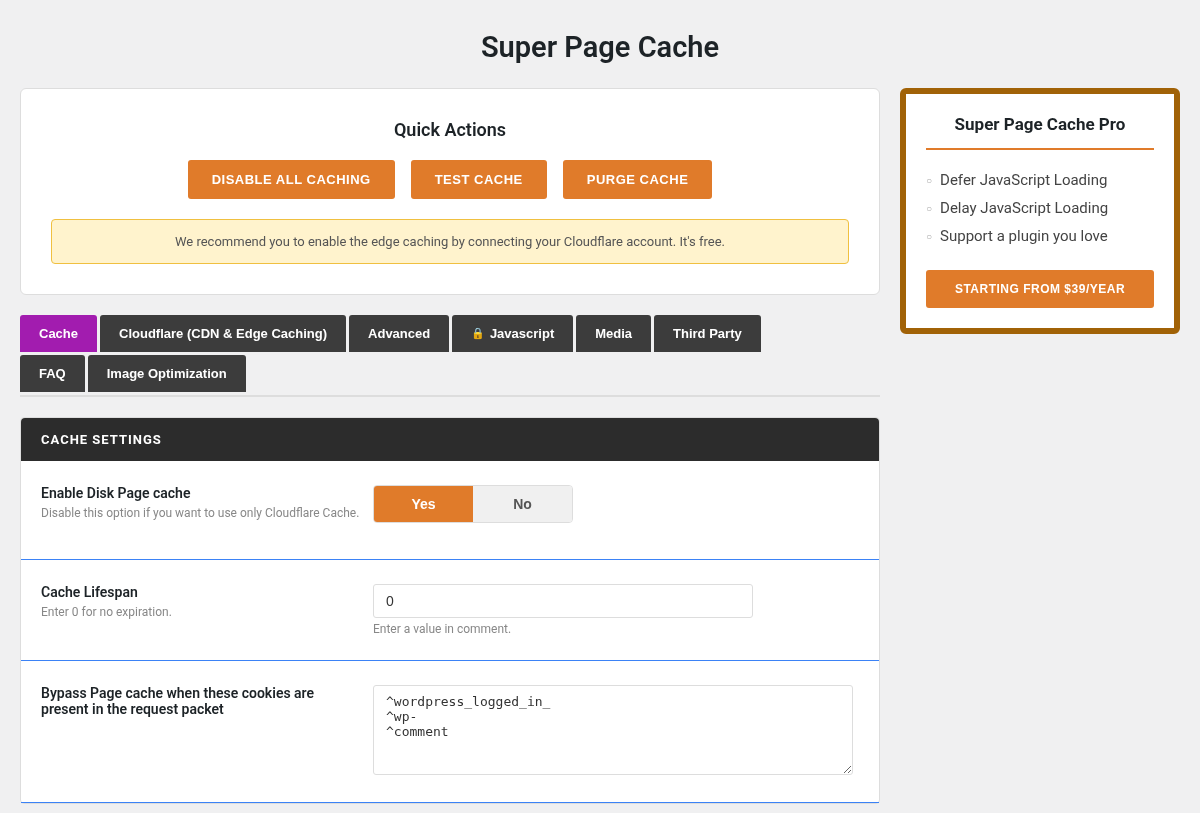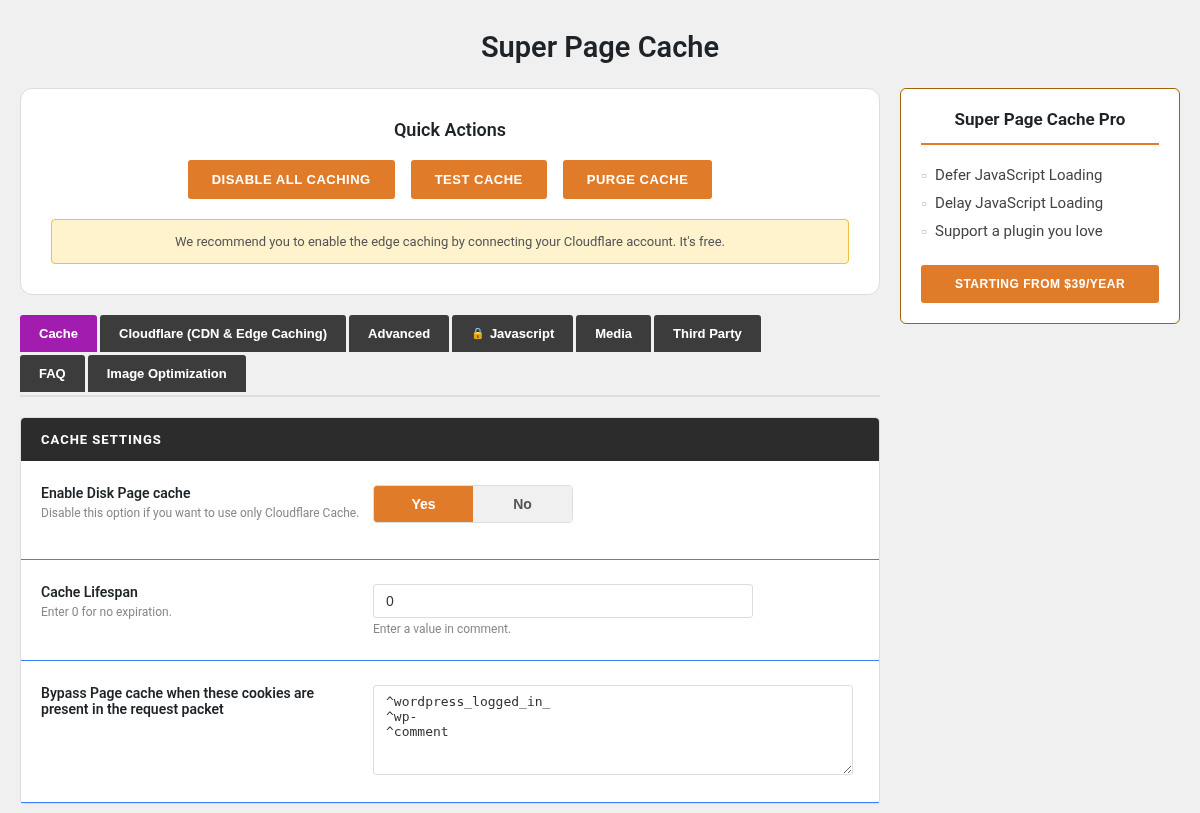--- a/index.html
+++ b/index.html
@@ -27,21 +27,21 @@
       align-items: flex-start;
     }
     .main-content {
       flex: 1;
       min-width: 0;
     }
     
     .quick-actions-card {
       background: #fff;
       border: 1px solid #ddd;
-      border-radius: 12px;
+      border-radius: 6px;
       padding: 30px;
       margin-bottom: 20px;
     }
     .quick-actions-title {
       text-align: center;
       font-size: 18px;
       font-weight: 600;
       margin-bottom: 20px;
       color: #1d2327;
     }
@@ -209,21 +209,21 @@
       font-size: 13px;
       color: #333;
       resize: vertical;
       font-family: monospace;
     }
     
     .pro-sidebar {
       width: 280px;
       flex-shrink: 0;
       background: #fff;
-      border: 1px solid #a16207;
+      border: 6px solid #a16207;
       border-radius: 6px;
       padding: 20px;
     }
     .pro-title {
       font-size: 17px;
       font-weight: 700;
       text-align: center;
       color: #1d2327;
       padding-bottom: 14px;
       border-bottom: 2px solid #e07b2a;

